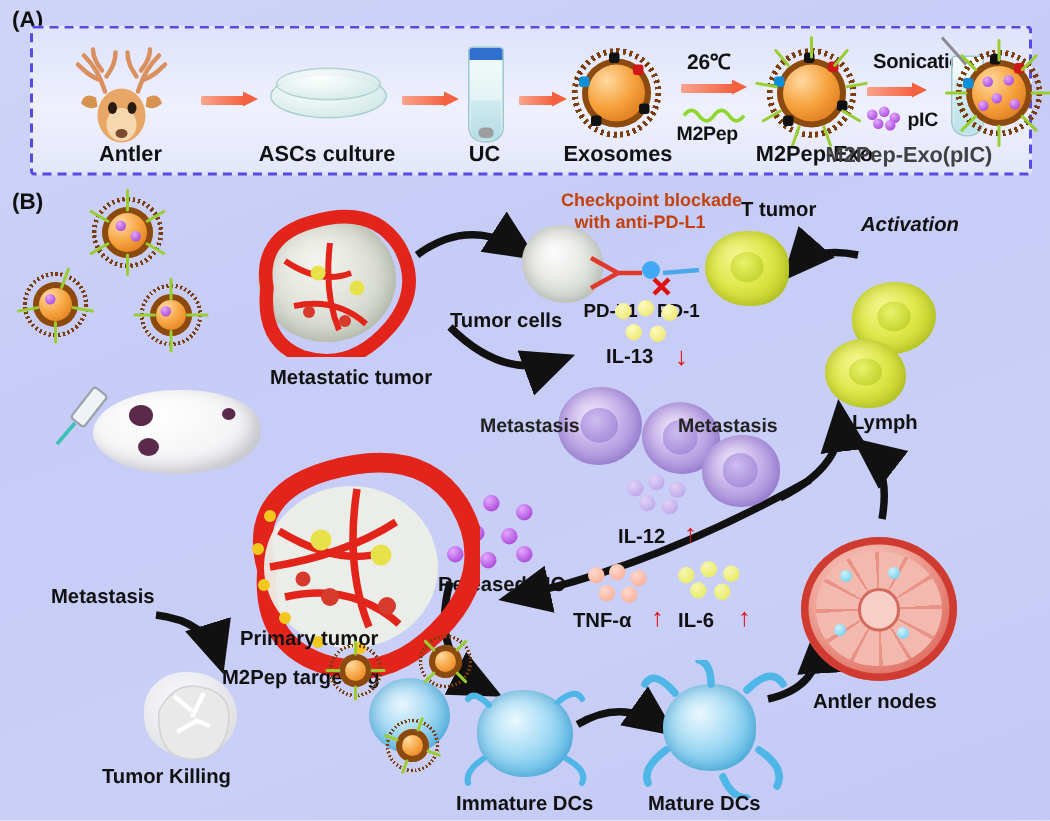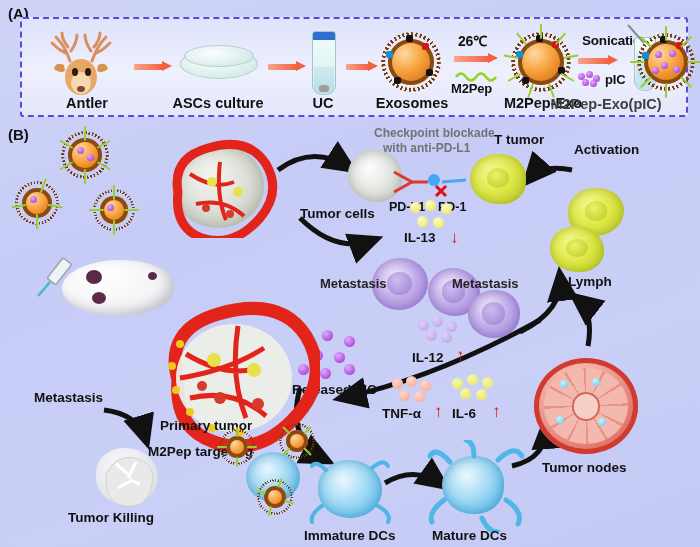--- a/index.html
+++ b/index.html
@@ -75,21 +75,21 @@
   .mcell .nuc{position:absolute;left:26%;top:26%;width:46%;height:46%;border-radius:48%;
     background:radial-gradient(circle at 40% 35%,#cdbcf0,#9a80d4);}
 
   .cyto{position:absolute;width:11px;height:11px;border-radius:50%;}
   .cy-y{background:radial-gradient(circle at 35% 30%,#fdfbc0,#e9e35c);}
   .cy-p{background:radial-gradient(circle at 35% 30%,#e0d2f7,#b49de4);}
   .cy-o{background:radial-gradient(circle at 35% 30%,#ffd9cd,#f6a58d);}
   .cy-g{background:radial-gradient(circle at 35% 30%,#f6f7b2,#e4e84f);}
 
   .blbl{position:absolute;font-size:13.5px;font-weight:700;color:#111;white-space:nowrap;}
-  .redtxt{color:#737373;}
+  .redtxt{color:#c2410c;}
   .upar{color:#e01010;font-weight:900;}
 
   .bigtumor{position:absolute;border-radius:50%;}
 
   svg.ov{position:absolute;left:0;top:0;width:700px;height:429px;overflow:visible;pointer-events:none;}
 
   
   #watermark{position:absolute;left:0;top:258px;width:700px;text-align:center;
     font-family:"DejaVu Sans", sans-serif;font-weight:700;font-size:25px;line-height:32px;
     color:#ffe400;text-shadow:0 0 1px #e9b400,1px 1px 0 rgba(170,120,0,.45);
@@ -293,20 +293,21 @@
          background:radial-gradient(circle at 42% 36%,#f3f4ef 0%,#dcdfd6 55%,#c3c7bc 100%);
          box-shadow:inset 0 0 18px rgba(120,125,110,.55);"></div>
     <svg style="position:absolute;left:160px;top:16px;width:118px;height:104px;">
       <path d="M18 58 q-6 -34 30 -44 q40 -12 58 16 q16 28 -6 54 q-26 30 -58 20 q-28 -10 -24 -46 Z" stroke="#e2241b" stroke-width="9" fill="none" stroke-linejoin="round"></path>
       <path d="M30 40 q24 16 44 8 M36 70 q28 -6 48 12 M60 28 q-4 34 6 58" stroke="#e2241b" stroke-width="4" fill="none"></path>
       <circle cx="52" cy="48" r="5" fill="#e8e24a"></circle>
       <circle cx="78" cy="58" r="5" fill="#e8e24a"></circle>
       <circle cx="46" cy="74" r="4" fill="#d63a2c"></circle>
       <circle cx="70" cy="80" r="4" fill="#d63a2c"></circle>
     </svg>
+    <span class="blbl" style="left:180px;top:126px;">Metastatic tumor</span>
 
     <div class="exo" style="left:68px;top:20px;width:34px;height:34px;">
       <span class="ring"></span>
         <span class="plc-dot" style="left:9px;top:9px;"></span>
         <span class="plc-dot" style="left:19px;top:16px;"></span>
       <span class="spike" style="transform:translate(-50%,0) rotate(0deg) translateY(-29px);"></span>
       <span class="spike" style="transform:translate(-50%,0) rotate(60deg) translateY(-29px);"></span>
       <span class="spike" style="transform:translate(-50%,0) rotate(120deg) translateY(-29px);"></span>
       <span class="spike" style="transform:translate(-50%,0) rotate(180deg) translateY(-29px);"></span>
       <span class="spike" style="transform:translate(-50%,0) rotate(240deg) translateY(-29px);"></span>
@@ -343,21 +344,21 @@
       <path d="M44 20 L54 30 M54 20 L44 30" stroke="#e01010" stroke-width="3"></path>
     </svg>
     <span class="blbl" style="left:389px;top:82px;font-size:12.5px;">PD-L1</span>
     <span class="blbl" style="left:438px;top:82px;font-size:12.5px;">PD-1</span>
 
     <div class="cell tcell" style="left:470px;top:36px;width:56px;height:50px;border-radius:52% 48% 46% 54%;">
         <span class="nuc"></span>
       </div>
     <span class="blbl" style="left:494px;top:14px;">T tumor</span>
 
-    <span class="blbl" style="left:574px;top:24px;">Activation</span>
+    <span class="blbl" style="left:574px;top:24px;font-style:italic;">Activation</span>
 
     <div class="cell tcell" style="left:568px;top:70px;width:56px;height:48px;border-radius:50% 48% 54% 46%;">
         <span class="nuc"></span>
       </div>
     <div class="cell tcell" style="left:550px;top:108px;width:54px;height:46px;border-radius:48% 54% 46% 52%;">
         <span class="nuc"></span>
       </div>
     <span class="blbl" style="left:568px;top:156px;">Lymph</span>
 
     <div style="position:absolute;left:408px;top:82px;width:56px;height:32px;">
@@ -512,18 +513,18 @@
     <span class="blbl" style="left:432px;top:410px;">Mature DCs</span>
 
     <div class="lymph" style="left:534px;top:240px;width:104px;height:96px;">
       <span class="seg"></span>
         <span class="hil"></span>
       <span class="lnode-dot" style="left:26px;top:22px;"></span>
       <span class="lnode-dot" style="left:58px;top:20px;"></span>
       <span class="lnode-dot" style="left:22px;top:58px;"></span>
       <span class="lnode-dot" style="left:64px;top:60px;"></span>
     </div>
-    <span class="blbl" style="left:542px;top:342px;">Tumor nodes</span>
+    <span class="blbl" style="left:542px;top:342px;">Antler nodes</span>
 
   </div>
 
 
 </div>
 
 </body></html>

